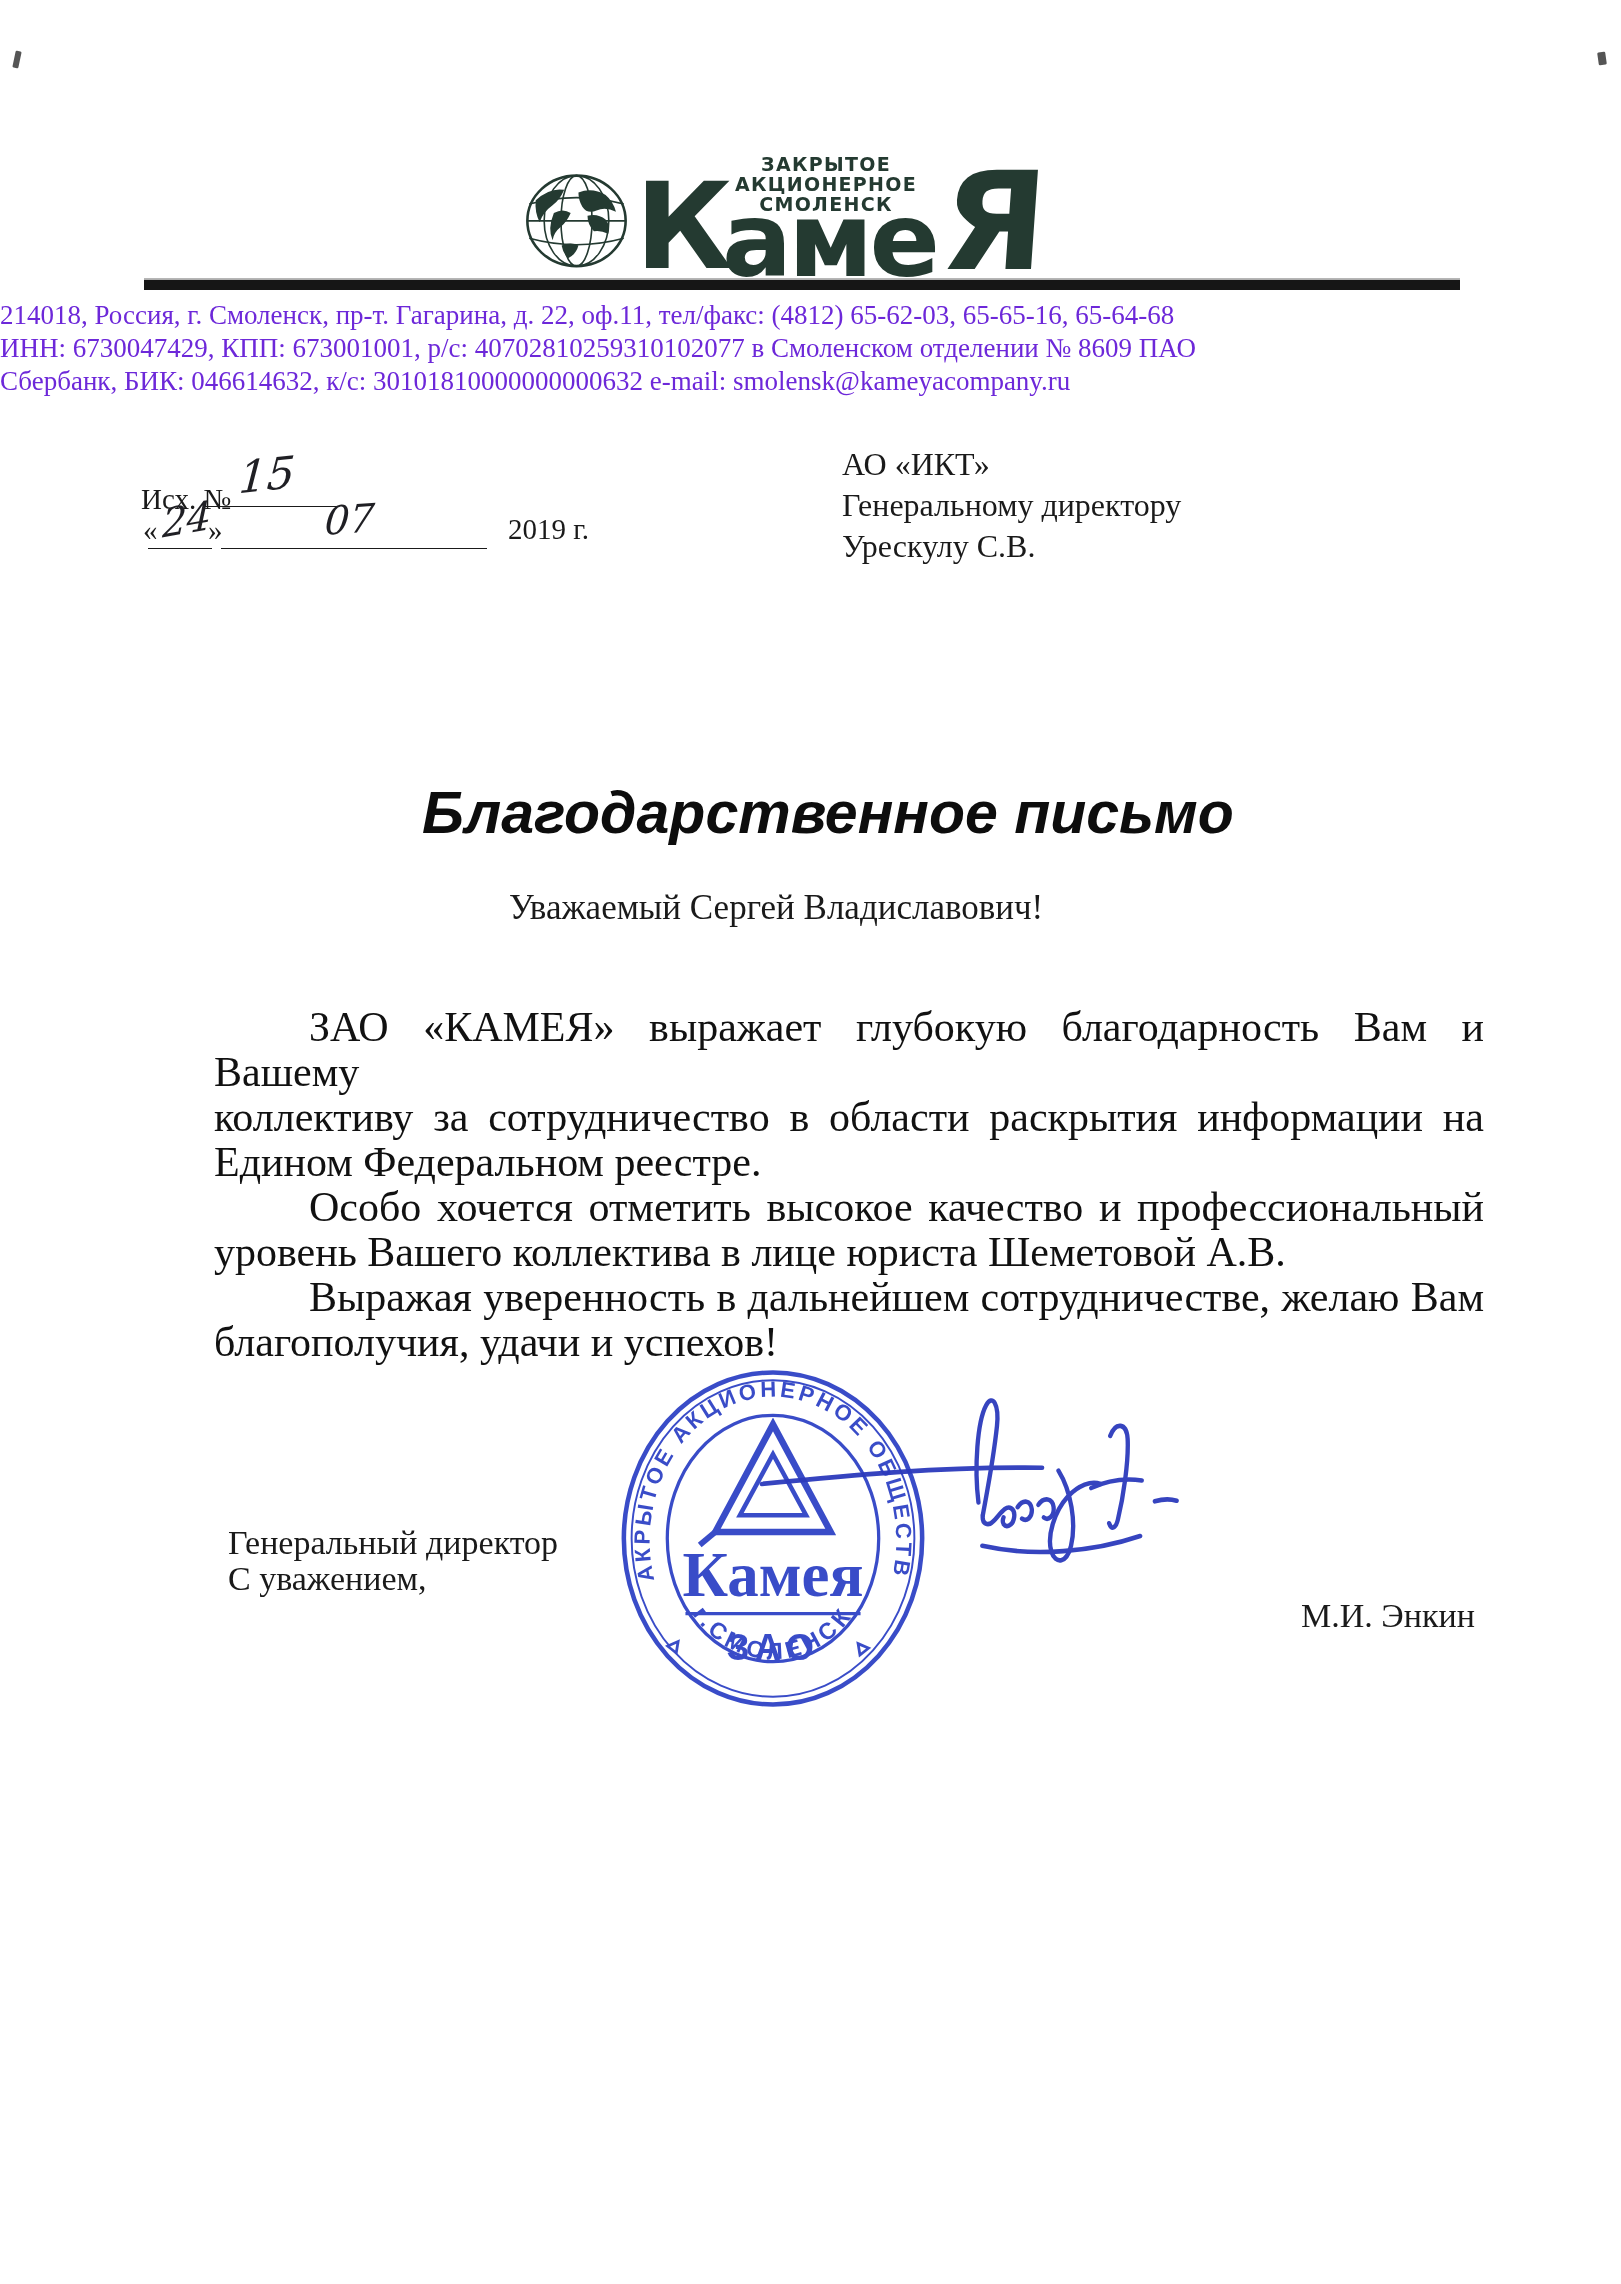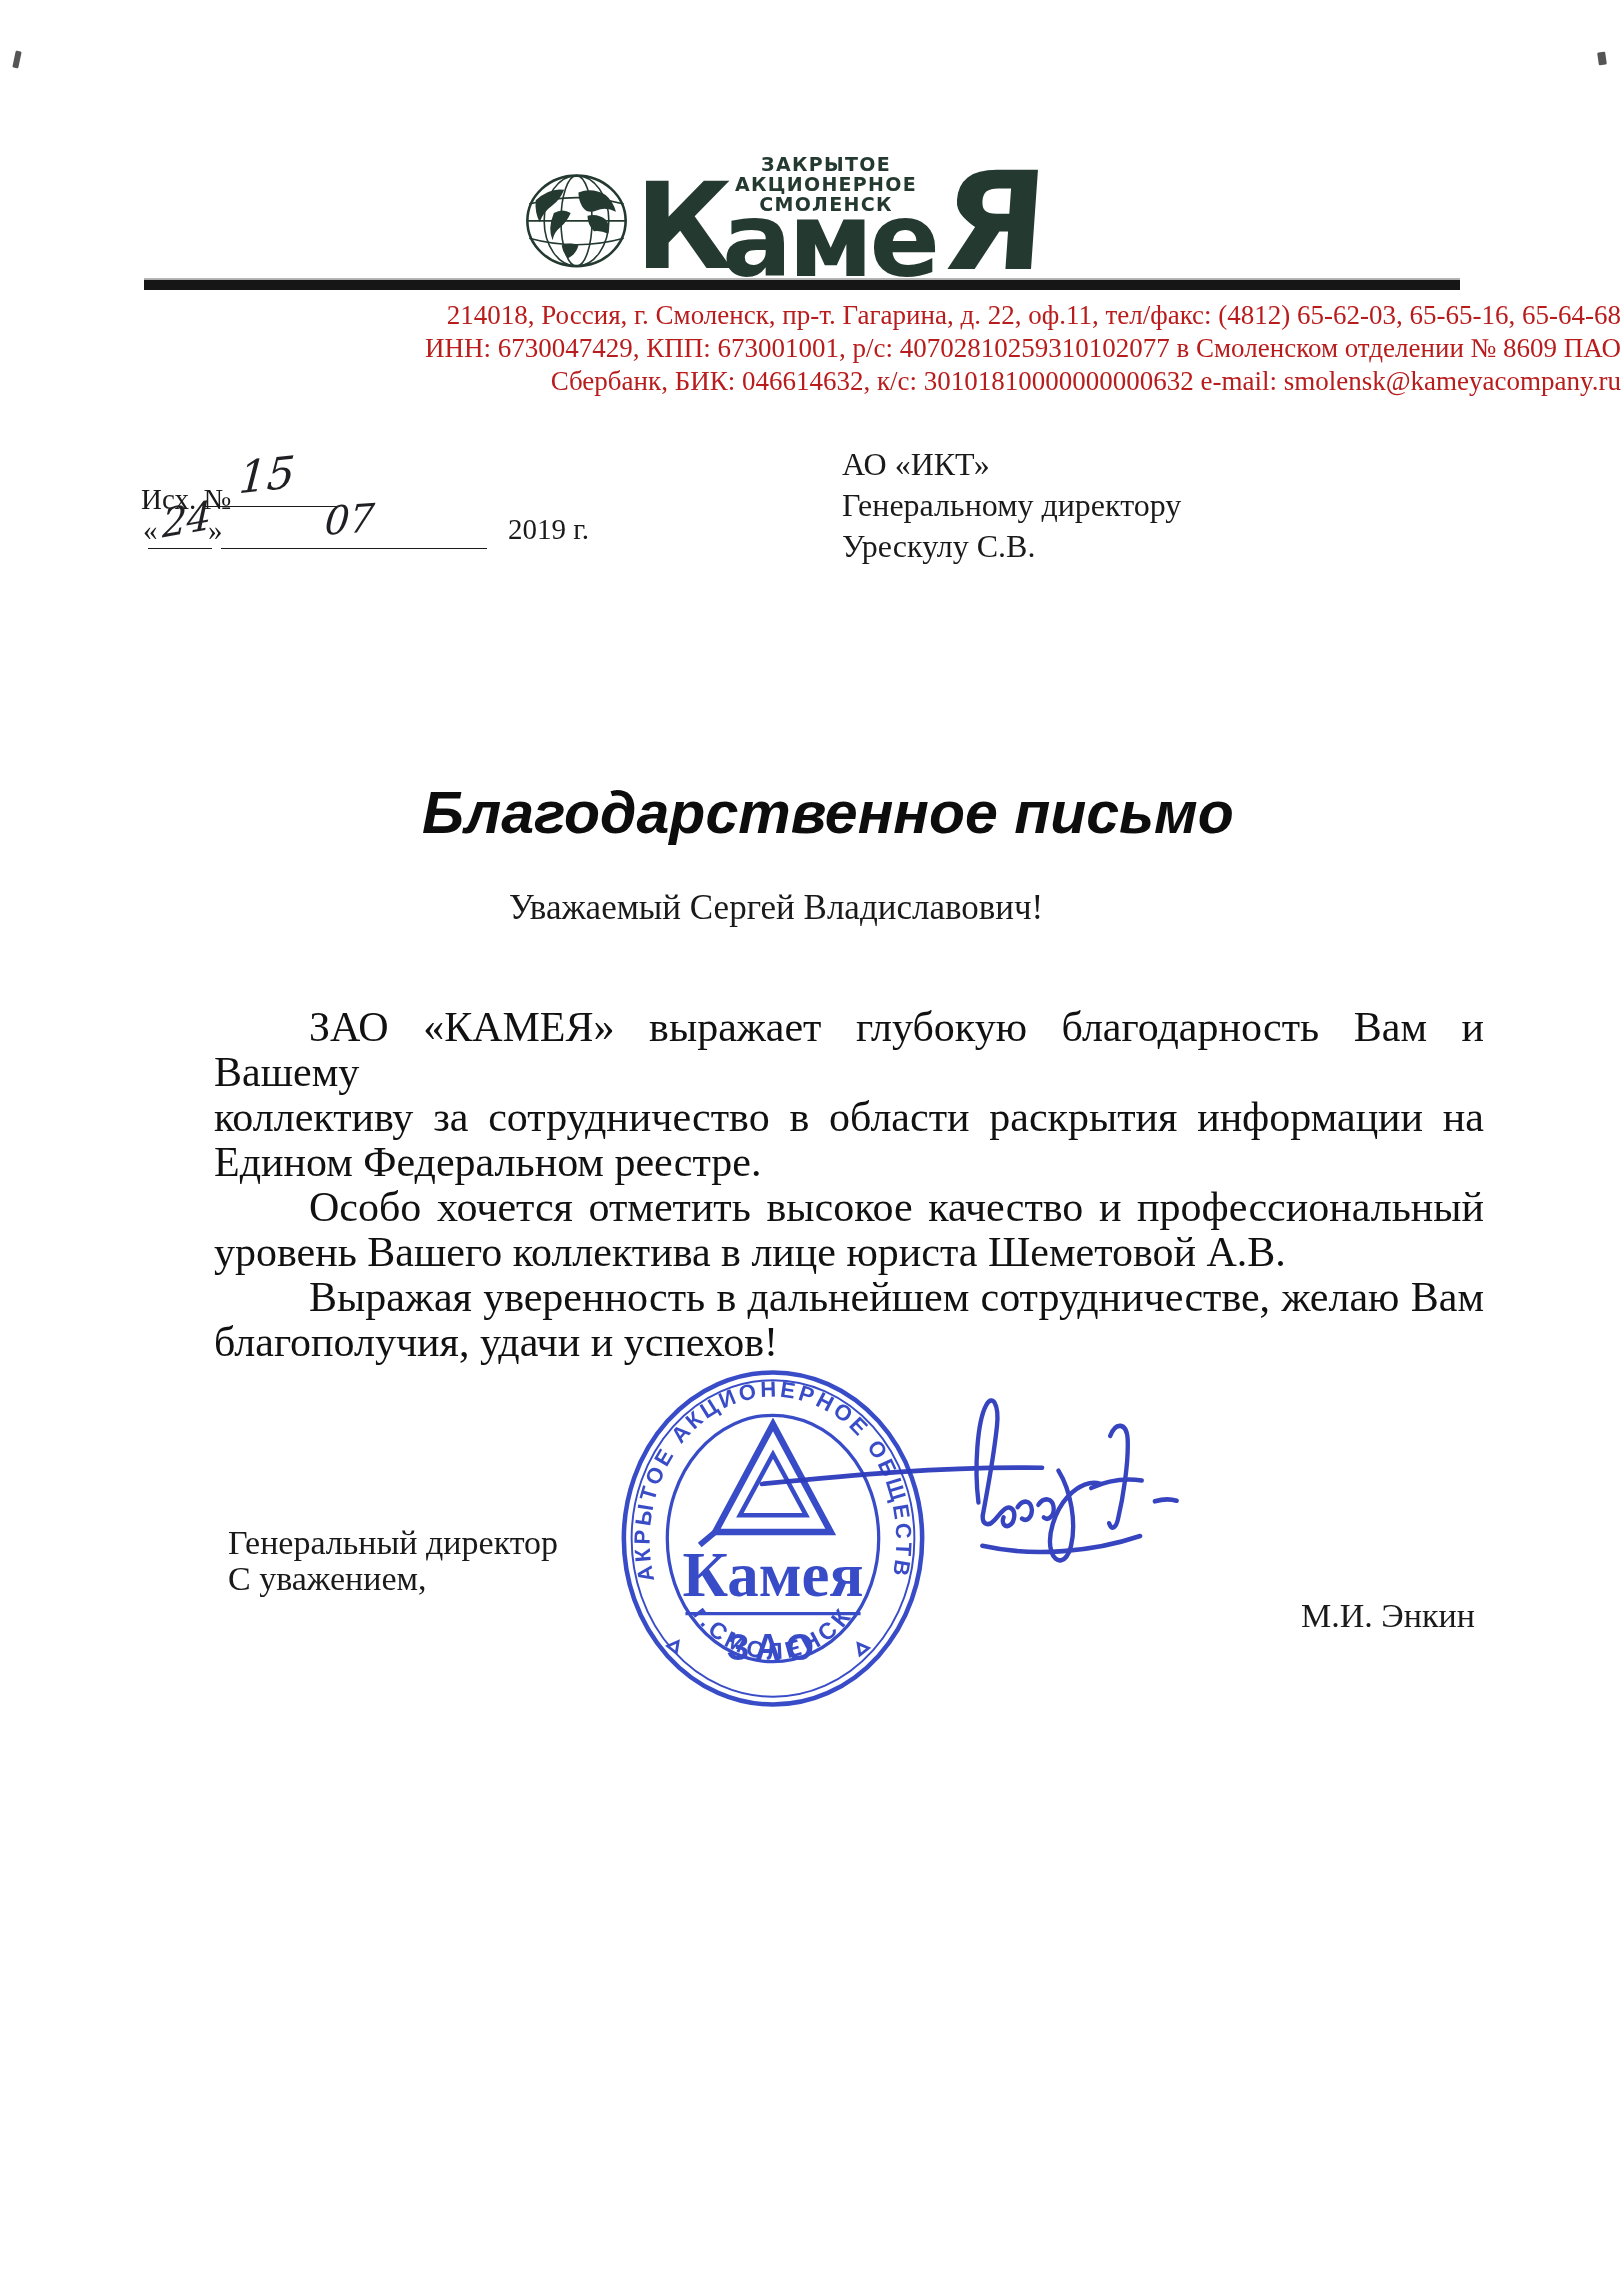--- a/index.html
+++ b/index.html
@@ -21,22 +21,22 @@
   .logo-ame{position:absolute;left:722px;top:188px;font-family:"DejaVu Sans","Liberation Sans",sans-serif;
     font-weight:bold;font-size:104px;line-height:1;color:#243a31;letter-spacing:-3.9px;}
   .logo-ya{position:absolute;left:942px;top:154px;font-family:"DejaVu Sans","Liberation Sans",sans-serif;
     font-weight:bold;font-size:136px;line-height:1;color:#243a31;transform:skewX(-4deg);}
   .logo-orgtype{position:absolute;left:714px;top:154px;width:224px;text-align:center;
     font-family:"DejaVu Sans","Liberation Sans",sans-serif;font-weight:bold;font-size:19px;
     line-height:20px;letter-spacing:1.3px;color:#243a31;}
   
   .rule{position:absolute;left:144px;top:280px;width:1316px;height:10.4px;background:#161616;
     box-shadow:0 -1.9px 0 rgba(22,22,22,.35);}
-  .hdr{position:absolute;left:0;top:299px;width:1621px;text-align:right;
-    font-size:27px;line-height:33px;color:#b91c1c;}
+  .hdr{position:absolute;left:0;top:299px;width:1621px;text-align:left;
+    font-size:27px;line-height:33px;color:#6d28d9;}
   
   .ref-label{position:absolute;left:141px;top:483px;font-size:29px;}
   .hand{font-family:"DejaVu Serif",serif;font-style:italic;color:#1f1f24;}
   .hand-15{position:absolute;left:239px;top:449px;font-size:44px;transform:rotate(-6deg) skewX(-10deg);}
   .u-line{position:absolute;border-bottom:1.9px solid #1a1a1a;height:0;}
   .ul-1{left:205px;top:506px;width:134px;}
   .q-open{position:absolute;left:143px;top:514px;font-size:29px;}
   .hand-24{position:absolute;left:162px;top:497px;font-size:39px;transform:rotate(-10deg) skewX(-12deg);}
   .q-close{position:absolute;left:208px;top:514px;font-size:29px;}
   .ul-day{left:148px;top:548px;width:64px;}

